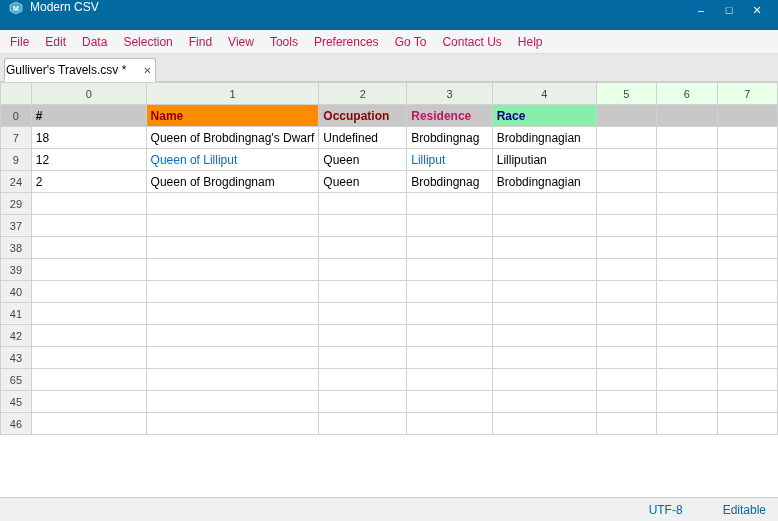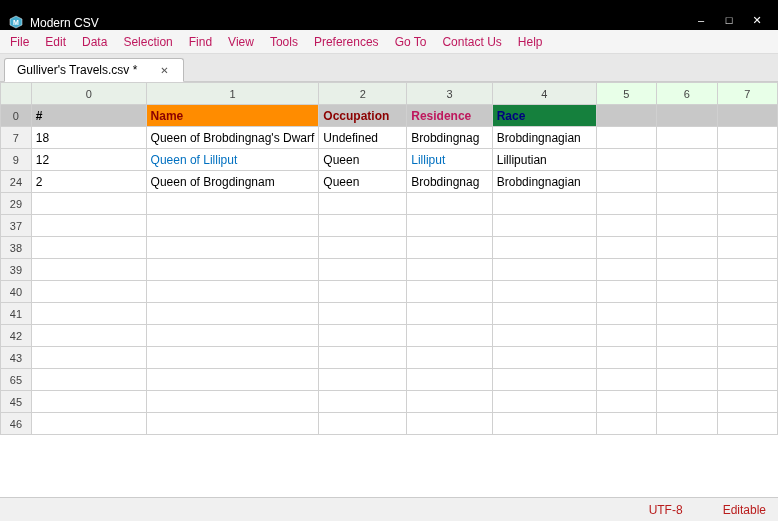--- a/index.html
+++ b/index.html
@@ -1,24 +1,24 @@
 <!DOCTYPE html>
 <html><head>
   <meta charset="utf-8">
   <style>
     * { margin: 0; padding: 0; box-sizing: border-box; }
     body { font-family: 'Segoe UI', Arial, sans-serif; font-size: 12px; background: #f0f0f0; width: 778px; height: 521px; overflow: hidden; }
 
     
     #title-bar {
-      background: #000000;
+      background: #0369a1;
       color: white;
       height: 30px;
       display: flex;
-      align-items: flex-end;
+      align-items: flex-start;
       padding: 0 8px;
       user-select: none;
     }
     #title-bar .app-icon {
       width: 16px; height: 16px; margin-right: 6px;
       display: flex; align-items: center; justify-content: center;
     }
     #title-bar .title-text {
       flex: 1;
       font-size: 12px;
@@ -59,26 +59,26 @@
       height: 28px;
       display: flex;
       align-items: flex-end;
       padding-left: 4px;
       border-bottom: 1px solid #ccc;
     }
     .tab {
       background: #f5f5f5;
       border: 1px solid #bbb;
       border-bottom: none;
-      padding: 4px 12px;
+      padding: 4px 1px;
       font-size: 12px;
       cursor: pointer;
       display: flex;
       align-items: center;
-      gap: 20px;
+      gap: 14px;
       border-radius: 3px 3px 0 0;
       color: #000;
     }
     .tab.active {
       background: white;
       border-bottom: 1px solid white;
       margin-bottom: -1px;
     }
     .tab-close {
       font-size: 10px;
@@ -156,21 +156,21 @@
       background: #c8c8c8;
     }
     .header-row td.col-residence {
       font-weight: bold;
       color: #be185d;
       background: #c8c8c8;
     }
     .header-row td.col-race {
       font-weight: bold;
       color: #000080;
-      background: #15803d;
+      background: #86efac;
     }
 
     
     .col-green {
       background: #e8ffe8;
     }
 
     
     .link-text {
       color: #0070c0;
@@ -190,21 +190,21 @@
     #status-bar {
       background: #f0f0f0;
       border-top: 1px solid #ccc;
       height: 24px;
       display: flex;
       align-items: center;
       justify-content: flex-end;
       padding: 0 12px;
       gap: 40px;
       font-size: 12px;
-      color: #b91c1c;
+      color: #0369a1;
     }
 
     
     #spreadsheet-wrapper::-webkit-scrollbar { width: 12px; height: 12px; }
     #spreadsheet-wrapper::-webkit-scrollbar-thumb { background: #c0c0c0; border-radius: 2px; }
     #spreadsheet-wrapper::-webkit-scrollbar-track { background: #f0f0f0; }
 
     .empty-row td { height: 22px; }
   </style>
 </head>

